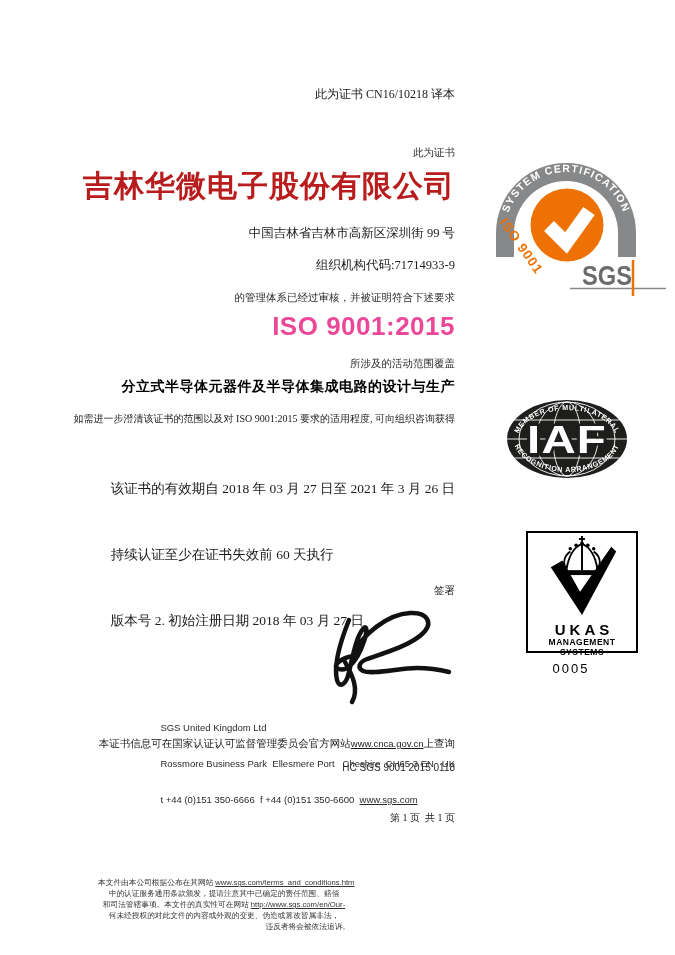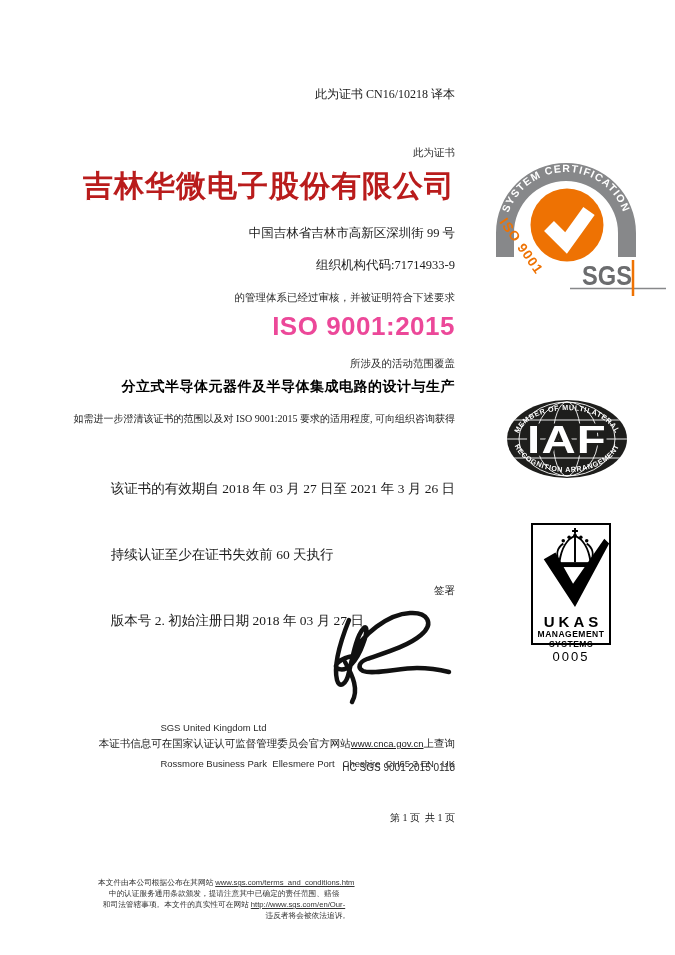--- a/index.html
+++ b/index.html
@@ -21,22 +21,22 @@
   .issuer{font-size:9.5px;line-height:12px;color:#2a2a2a;}
   .fineprint{
     left:98px;top:877px;width:252px;font-size:7.7px;line-height:11px;
     text-align:center;color:#333;
   }
   .fineprint .line{white-space:nowrap;}
   .fineprint .last{text-align:right;}
   .fineprint .url{font-family:"Liberation Sans","DejaVu Sans",sans-serif;text-decoration:underline;}
   .ukas-wrap{left:526px;top:523px;width:90px;text-align:center;color:#000;}
   .ukas-box{
-    box-sizing:border-box;width:80px;height:122px;border:2px solid #000;
-    margin:0 auto;padding-top:2px;
+    box-sizing:border-box;width:112px;height:122px;border:2px solid #000;
+    margin:8px auto;padding-top:2px;
   }
   .ukas-word{font-size:15px;font-weight:bold;letter-spacing:4px;line-height:14px;margin-left:4px;}
   .ukas-line{font-size:8.5px;font-weight:bold;letter-spacing:0.5px;line-height:10px;}
   .ukas-num{font-size:13px;letter-spacing:2px;margin-top:4px;}
 </style>
 </head>
 <body>
 
 <div class="abs r" style="top:86px;font-size:12px;">此为证书 CN16/10218 译本</div>
 
@@ -69,32 +69,34 @@
 <svg class="abs" style="left:313px;top:606px;" width="145" height="100" viewBox="0 0 145 100">
   <g stroke="#111" stroke-width="4.5" fill="none" stroke-linecap="round" stroke-linejoin="round">
     <path d="M36,14 C28,34 20,58 24,74 C26,82 33,80 36,66 C41,44 44,30 50,23 C54,18 55,25 50,38 C44,55 33,68 24,62 C20,59 28,52 40,50 C48,28 76,8 97,7 C114,6 122,17 108,29 C94,41 68,48 54,53 C46,56 44,62 50,65 C60,69 86,62 104,62 C118,62 128,64 136,66"></path>
     <path d="M32,56 C40,70 46,84 39,96"></path>
   </g>
 </svg>
 
 <div class="abs r sans issuer" style="top:698px;">
   <div>SGS United Kingdom Ltd</div>
   <div>Rossmore Business Park  Ellesmere Port   Cheshire  CH65 3 EN   UK</div>
+  <div><span>t +44 (0)151 350-6666  f +44 (0)151 350-6600  </span><span class="u">www.sgs.com</span></div>
 </div>
 
 <div class="abs r" style="top:737px;font-size:10.5px;"><span>本证书信息可在国家认证认可监督管理委员会官方网站</span><span class="u sans" style="font-size:9.5px;">www.cnca.gov.cn</span><span>上查询</span></div>
 
 <div class="abs r sans" style="top:762px;font-size:10px;color:#2a2a2a;">HC SGS 9001 2015 0118</div>
 
 <div class="abs r" style="top:811px;font-size:10px;">第 1 页  共 1 页</div>
 
 <div class="abs fineprint">
   <div class="line"><span>本文件由本公司根据公布在其网站 </span><span class="url">www.sgs.com/terms_and_conditions.htm</span></div>
   <div class="line">中的认证服务通用条款颁发，提请注意其中已确定的责任范围、赔偿</div>
   <div class="line"><span>和司法管辖事项。本文件的真实性可在网站 </span><span class="url">http://www.sgs.com/en/Our-</span></div>
+  <div class="line">何未经授权的对此文件的内容或外观的变更、伪造或篡改皆属非法，</div>
   <div class="line last">违反者将会被依法追诉。</div>
 </div>
 
 <svg class="abs" style="left:488px;top:160px;" width="182" height="142" viewBox="0 0 182 142">
   <defs>
     <path id="sgsArc" d="M17,73 A61,61 0 0 1 139,73" fill="none"></path>
   </defs>
 
   <path d="M8,73 A70,70 0 0 1 148,73 L148,97 L130,97 L130,73 A52,52 0 0 0 26,73 L26,97 L8,97 Z" fill="#87888A"></path>
   <text font-family="Liberation Sans, DejaVu Sans, sans-serif" font-size="10.5" font-weight="bold" fill="#ffffff" letter-spacing="1.2" text-anchor="middle">

